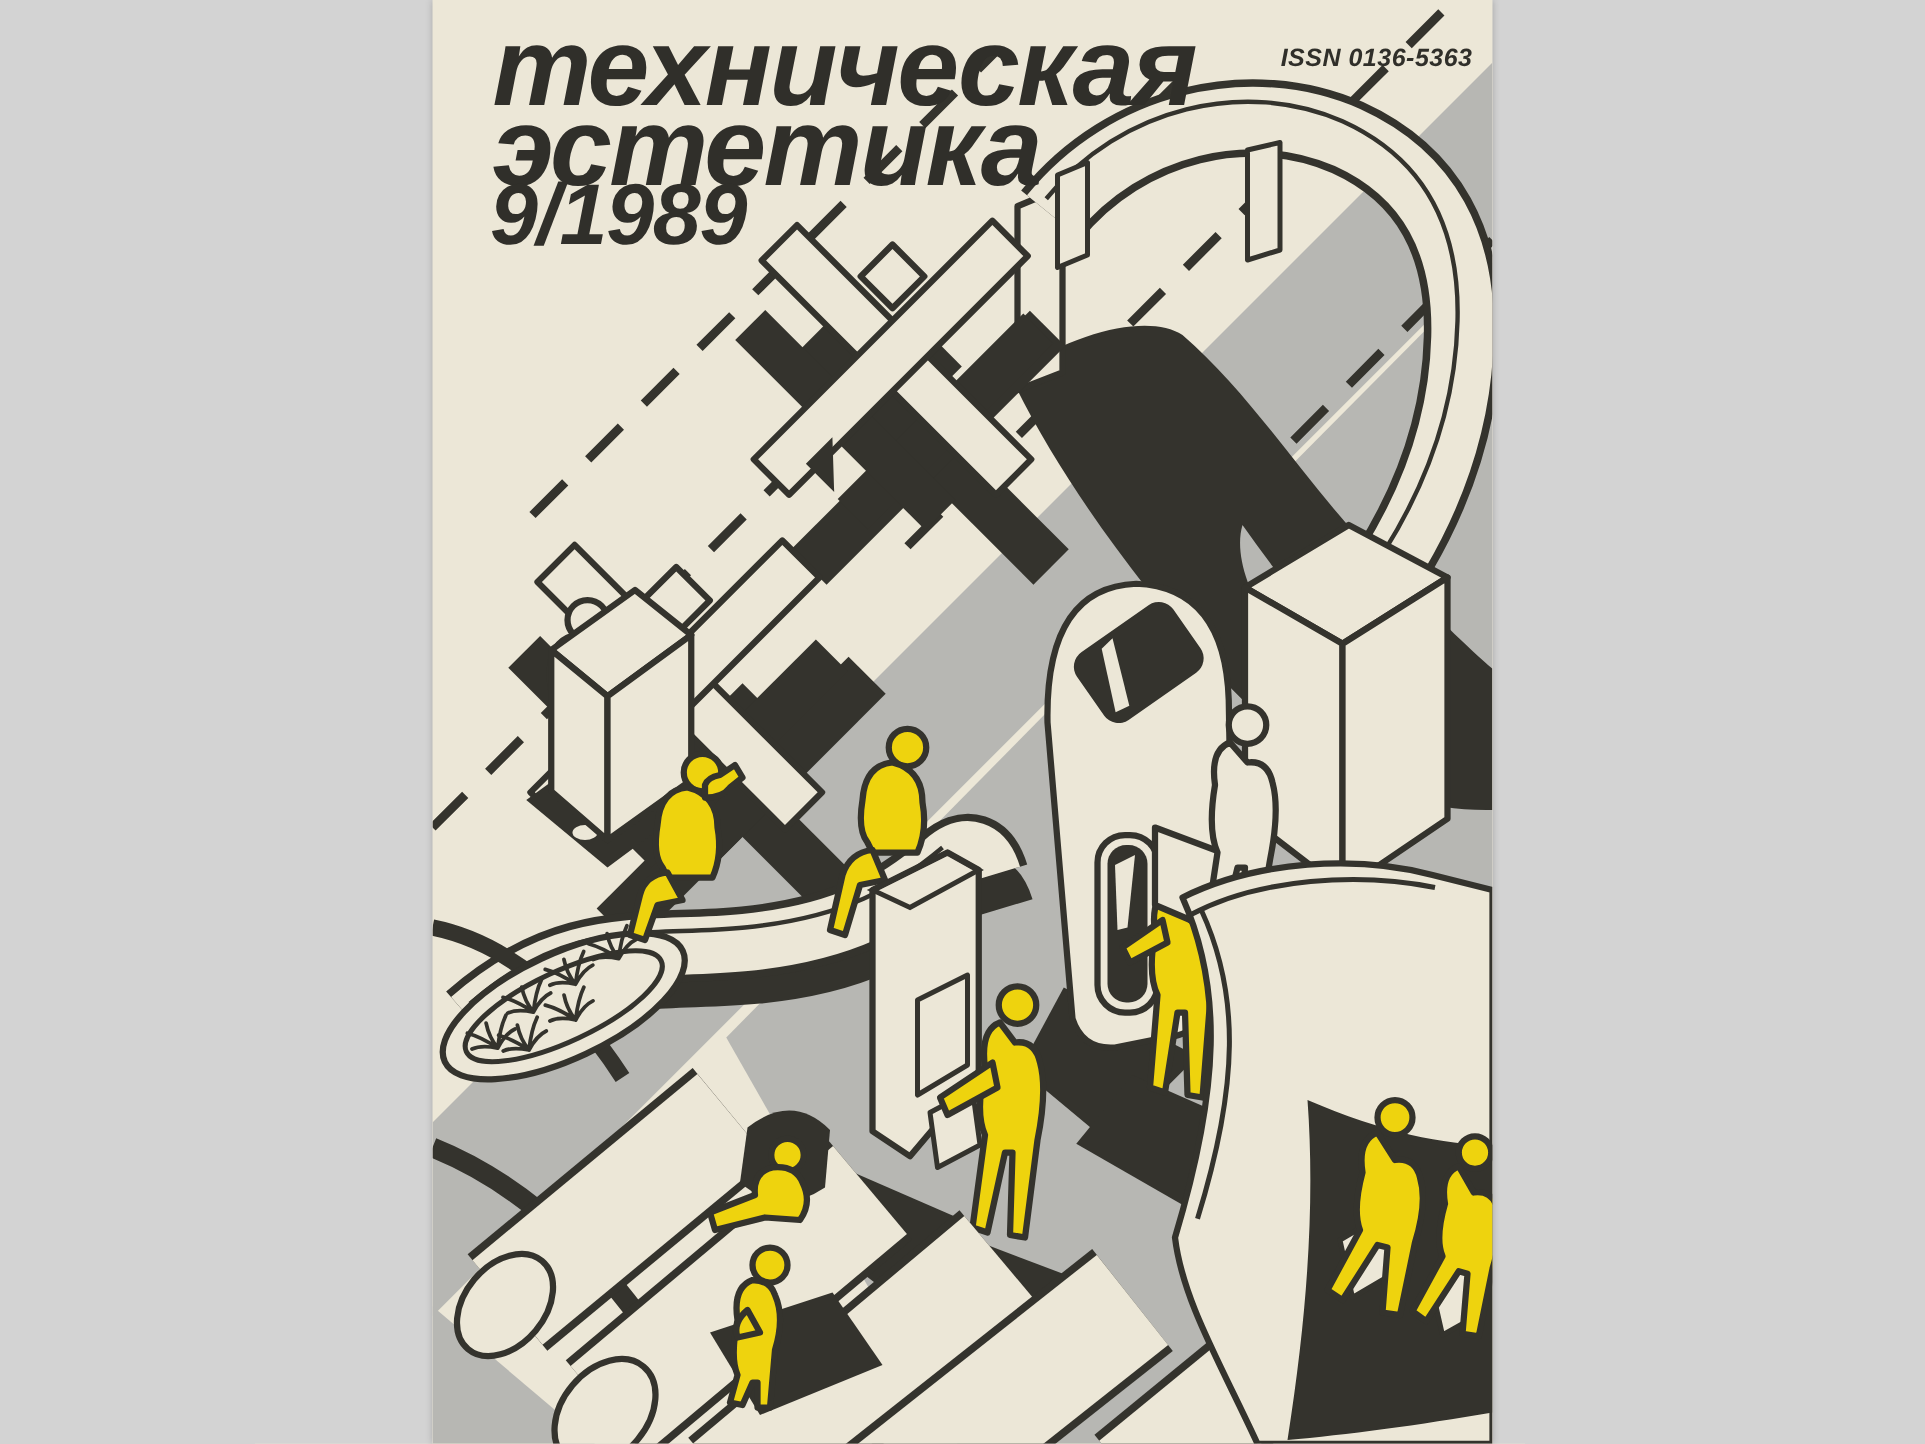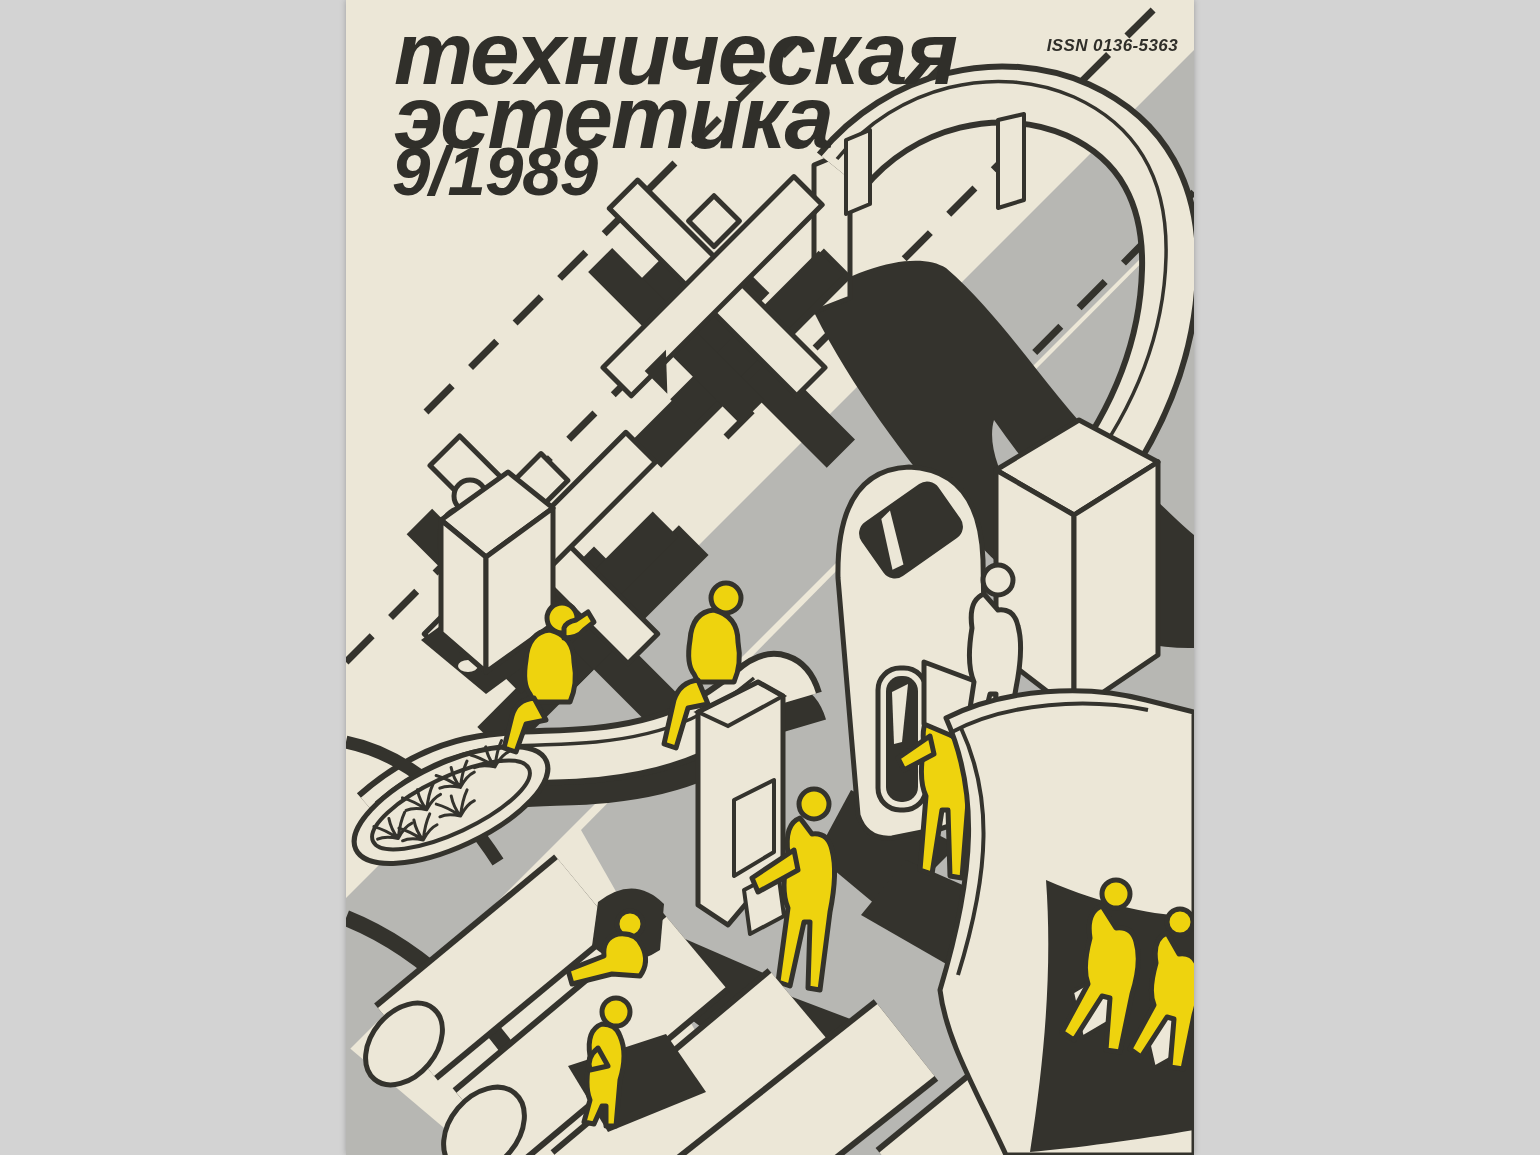--- a/index.html
+++ b/index.html
@@ -27,21 +27,21 @@
 
   .masthead{
     position:absolute;left:24px;top:0;color:var(--title-ink,#302f2a);
     font-weight:bold;letter-spacing:-2px;line-height:1;z-index:3;
   }
   .t1{position:absolute;left:24px;top:9px;font-size:89px;}
   .t2{position:absolute;left:24px;top:73px;font-size:89px;}
   .t3{position:absolute;left:22px;top:137px;font-size:69px;letter-spacing:-1px;}
   .issn{
     position:absolute;left:640px;top:36px;width:192px;text-align:right;
-    color:var(--title-ink,#302f2a);font-size:17px;font-weight:bold;letter-spacing:.4px;z-index:3;
+    color:var(--title-ink,#302f2a);font-size:20px;font-weight:bold;letter-spacing:.4px;z-index:3;
   }
 </style>
 </head>
 <body>
 
 <div class="cover">
 
   <svg class="art" viewBox="0 0 848 1155">
 
     <g>

